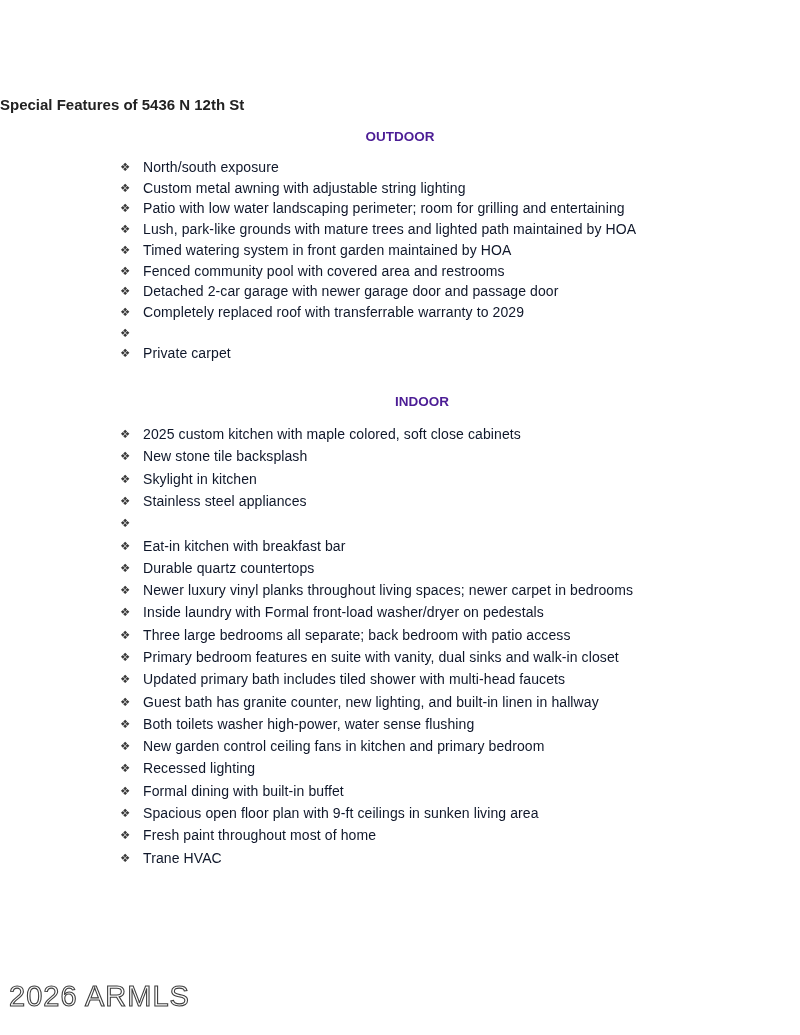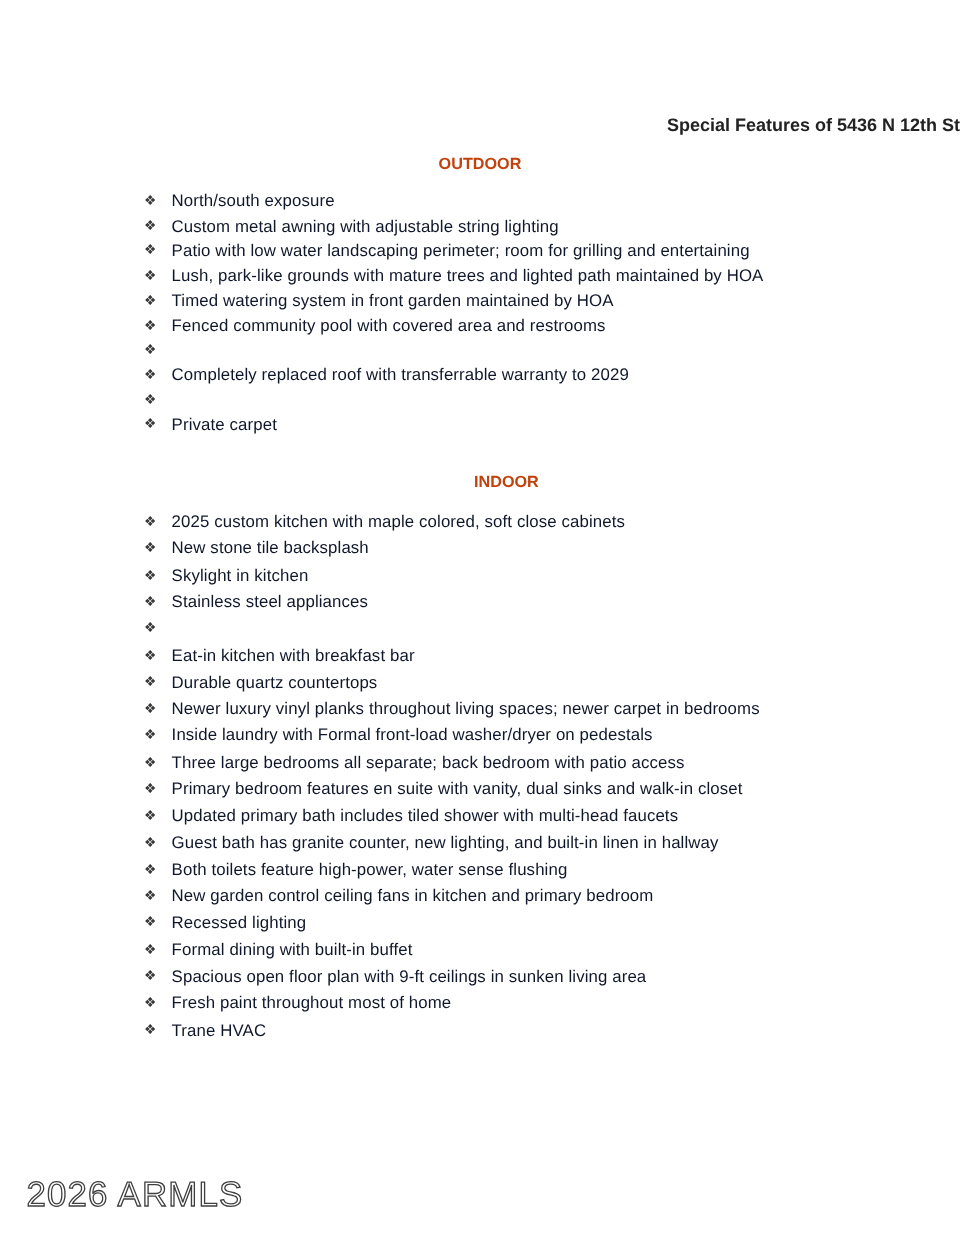--- a/index.html
+++ b/index.html
@@ -13,32 +13,32 @@
     position: relative;
     overflow: hidden;
     font-family: "Liberation Sans", sans-serif;
     color: #2e2e2e;
   }
   .page {
     padding-top: 96px;
   }
   .doc-title {
     margin: 0;
-    text-align: right;
+    text-align: left;
     font-size: 15px;
     font-weight: bold;
     line-height: 18px;
     color: #222222;
   }
   .section-heading {
     margin: 0;
     text-align: center;
     font-size: 13.5px;
     font-weight: bold;
-    color: #c2410c;
+    color: #4c1d95;
   }
   .section-heading.outdoor { margin-top: 15px; }
   .section-heading.indoor  { margin-top: 30px; padding-left: 44px; }
 
   ul.feature-list {
     list-style: none;
     margin: 0;
     padding: 0 0 0 120px;
   }
   ul.outdoor-list { margin-top: 13px; }
@@ -61,21 +61,21 @@
   .item-text {
     display: block;
     max-width: 530px;
     font-size: 14px;
     letter-spacing: 0.1px;
     color: #0f172a;
   }
 
   .watermark {
     position: absolute;
-    left: 22px;
+    left: 9px;
     bottom: 22px;
     font-size: 29px;
     letter-spacing: 1px;
     font-weight: normal;
     color: #3f3f3f;
   }
   @supports (-webkit-text-stroke: 1px black) {
     .watermark {
       color: #ffffff;
       -webkit-text-stroke: 1.1px #3f3f3f;
@@ -111,20 +111,21 @@
         <li>
           <span class="bullet">❖</span>
           <span class="item-text">Timed watering system in front garden maintained by HOA</span>
         </li>
         <li>
           <span class="bullet">❖</span>
           <span class="item-text">Fenced community pool with covered area and restrooms</span>
         </li>
         <li>
           <span class="bullet">❖</span>
+          <span class="item-text">Detached 2-car garage with newer garage door and passage door</span>
         </li>
         <li>
           <span class="bullet">❖</span>
           <span class="item-text">Completely replaced roof with transferrable warranty to 2029</span>
         </li>
         <li>
           <span class="bullet">❖</span>
         </li>
         <li>
           <span class="bullet">❖</span>
@@ -182,21 +183,21 @@
         <li>
           <span class="bullet">❖</span>
           <span class="item-text">Updated primary bath includes tiled shower with multi-head faucets</span>
         </li>
         <li>
           <span class="bullet">❖</span>
           <span class="item-text">Guest bath has granite counter, new lighting, and built-in linen in hallway</span>
         </li>
         <li>
           <span class="bullet">❖</span>
-          <span class="item-text">Both toilets feature high-power, water sense flushing</span>
+          <span class="item-text">Both toilets washer high-power, water sense flushing</span>
         </li>
         <li>
           <span class="bullet">❖</span>
           <span class="item-text">New garden control ceiling fans in kitchen and primary bedroom</span>
         </li>
         <li>
           <span class="bullet">❖</span>
           <span class="item-text">Recessed lighting</span>
         </li>
         <li>

